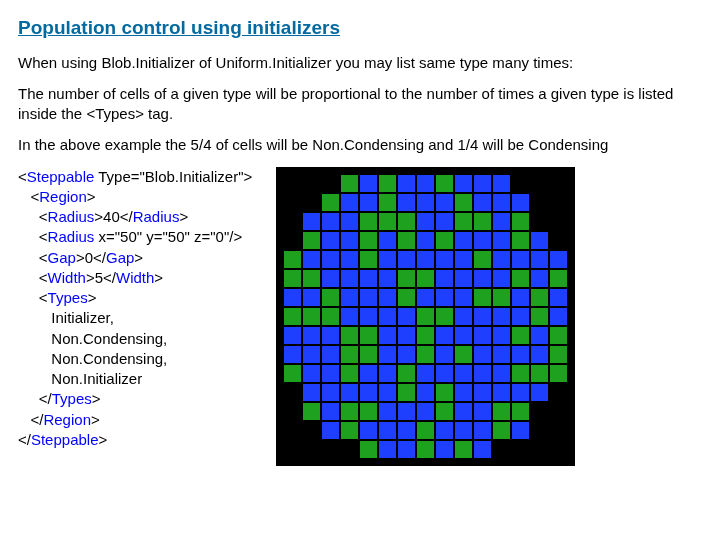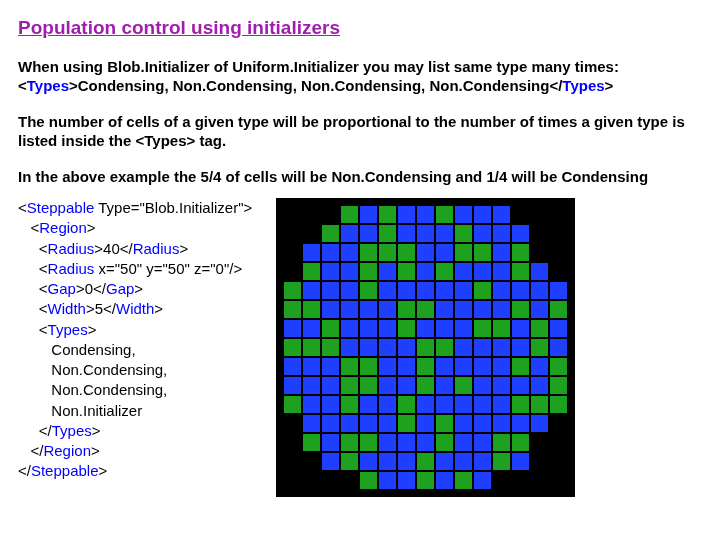--- a/index.html
+++ b/index.html
@@ -9,27 +9,26 @@
     font-size: 15px;
     line-height: 1.3;
     color: #000;
     width: 720px;
     box-sizing: border-box;
     background: #fff;
   }
   h1.title {
     font-size: 19px;
     font-weight: bold;
-    color: #a21caf;
+    color: #0369a1;
     text-decoration: underline;
     margin: 0 0 12px 0;
   }
   p.para {
-    margin: 16px 0 12px 0;
-    font-weight: bold;
+    margin: 8px 0 12px 0;
   }
   .tag-name { color: #0000FF; }
   .tag-brkt { color: #000; }
   .two-col {
     display: flex;
     align-items: flex-start;
     gap: 24px;
     margin-top: 6px;
   }
   pre.codeblock {
@@ -53,39 +52,36 @@
   .c-blue  { background: #1f3fff; }
   .c-green { background: #1ea11e; }
 </style>
 </head>
 <body>
 
 <h1 class="title">Population control using initializers</h1>
 
 <p class="para">
   <span>When using Blob.Initializer of Uniform.Initializer you may list same type many times:</span><br>
-  <span>
-    <b class="tag-brkt">&lt;</b><b class="tag-name">Types</b><b class="tag-brkt">&gt;</b><b>Condensing, Non.Condensing, Non.Condensing, Non.Condensing</b><b class="tag-brkt">&lt;/</b><b class="tag-name">Types</b><b class="tag-brkt">&gt;</b>
-  </span>
 </p>
 
 <p class="para">The number of cells of a given type will be proportional to the number of times a given type is listed inside the &lt;Types&gt; tag.</p>
 
 <p class="para">In the above example the 5/4 of cells will be Non.Condensing and 1/4 will be Condensing</p>
 
 <div class="two-col">
 
 <pre class="codeblock"><span>&lt;</span><span class="tag-name">Steppable</span><span> Type="Blob.Initializer"&gt;</span>
 <span>   &lt;</span><span class="tag-name">Region</span><span>&gt;</span>
 <span>     &lt;</span><span class="tag-name">Radius</span><span>&gt;40&lt;/</span><span class="tag-name">Radius</span><span>&gt;</span>
 <span>     &lt;</span><span class="tag-name">Radius</span><span> x="50" y="50" z="0"/&gt;</span>
 <span>     &lt;</span><span class="tag-name">Gap</span><span>&gt;0&lt;/</span><span class="tag-name">Gap</span><span>&gt;</span>
 <span>     &lt;</span><span class="tag-name">Width</span><span>&gt;5&lt;/</span><span class="tag-name">Width</span><span>&gt;</span>
 <span>     &lt;</span><span class="tag-name">Types</span><span>&gt;</span>
-<span>        Condensing,</span>
+<span>        Initializer,</span>
 <span>        Non.Condensing,</span>
 <span>        Non.Condensing,</span>
 <span>        Non.Initializer</span>
 <span>     &lt;/</span><span class="tag-name">Types</span><span>&gt;</span>
 <span>   &lt;/</span><span class="tag-name">Region</span><span>&gt;</span>
 <span>&lt;/</span><span class="tag-name">Steppable</span><span>&gt;</span>
 </pre>
 
 <div class="sim-wrap">
   <div class="sim-grid" id="sim-grid" style="grid-template-columns: repeat(15, 17px); grid-auto-rows: 17px;">

